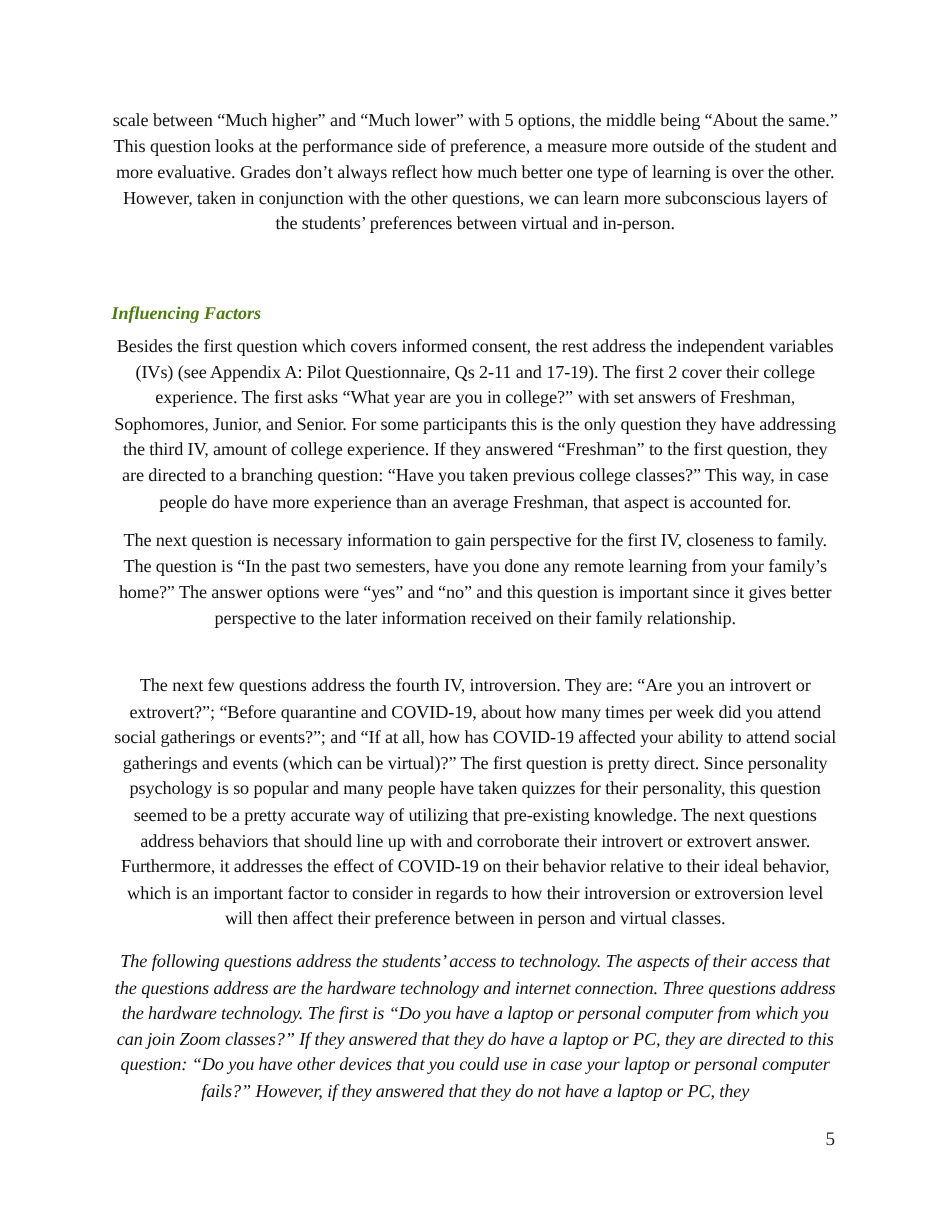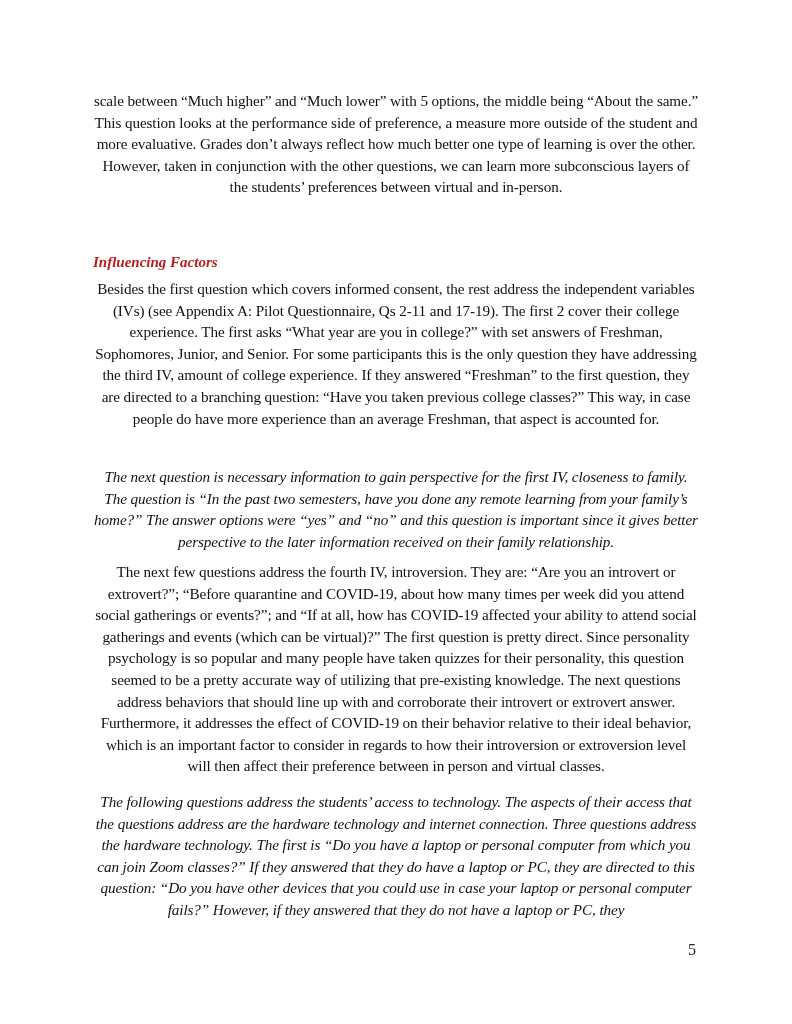--- a/index.html
+++ b/index.html
@@ -32,25 +32,25 @@
       letter-spacing: -0.1px;
     }
     .p1 { top: 90px; }
     .heading {
       position: absolute;
       left: 93px;
       top: 252px;
       font-style: italic;
       font-size: 15px;
       line-height: 20px;
-      color: #b91c1c;
+      color: #4d7c0f;
       margin: 0;
     }
     .p2 { top: 278px; }
-    .p3 { top: 466px; font-style: italic; }
+    .p3 { top: 440px; }
     .p4 { top: 561px; }
     .p5 { top: 791px; font-style: italic; }
     .page-number {
       position: absolute;
       left: 688px;
       top: 940px;
       font-size: 16px;
       line-height: 20px;
       color: #222222;
     }

